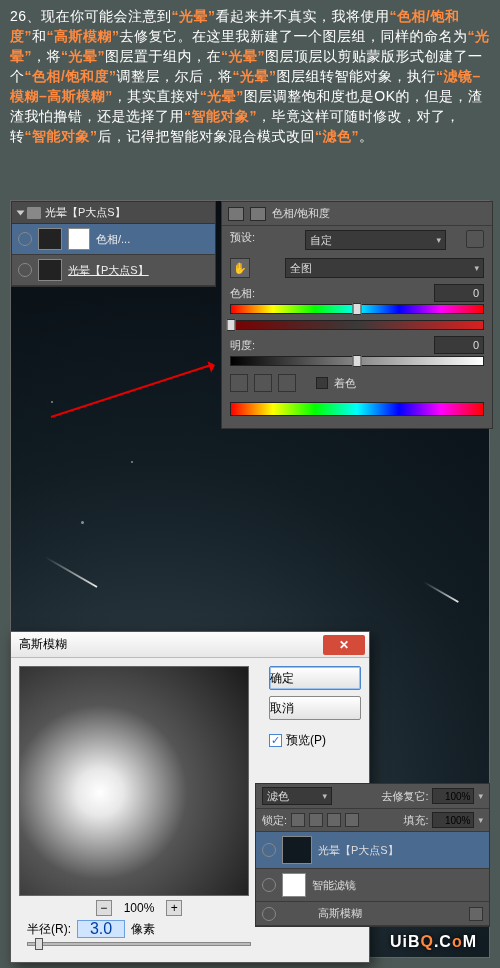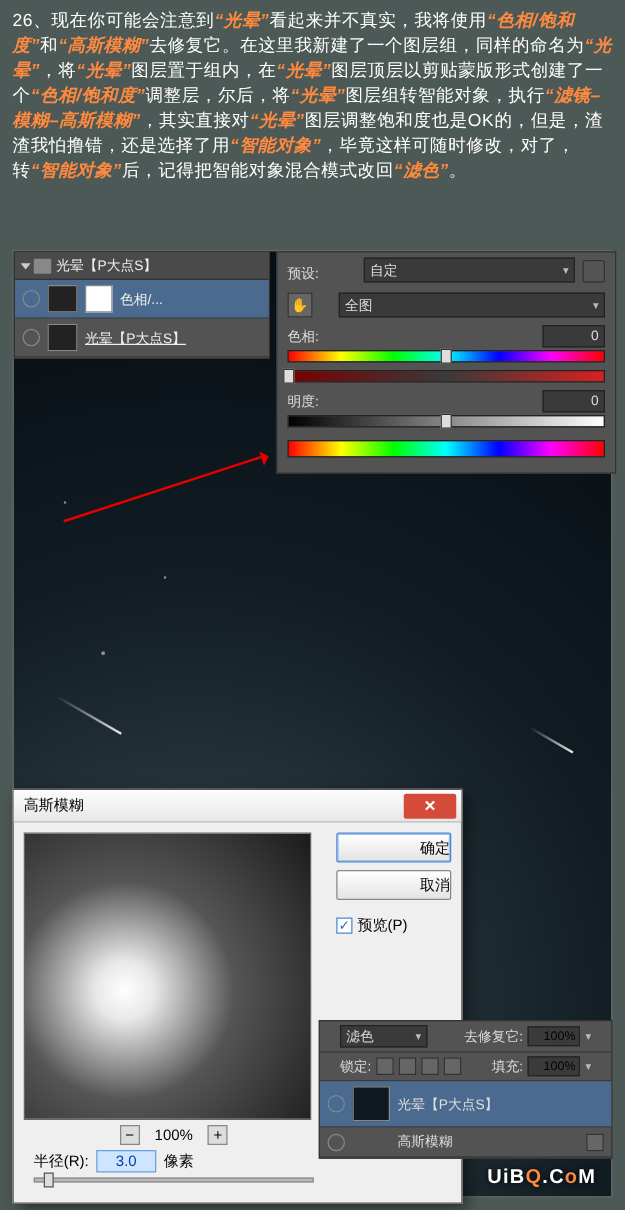--- a/index.html
+++ b/index.html
@@ -1,20 +1,20 @@
 <!DOCTYPE html>
 <html><head>
 <meta charset="utf-8">
 <style>
   * { box-sizing: border-box; margin: 0; padding: 0; font-family: "Microsoft YaHei", SimSun, Arial, sans-serif; }
   body { width: 500px; height: 968px; background: #4d5956; color: #fff; font-size: 12px; position: relative; overflow: hidden; }
 
   
   .para { padding: 6px 10px 10px 10px; font-size: 14px; line-height: 20px; color: #fff; letter-spacing: 0.5px; }
-  .hl  { color: #ff8a3f; font-weight: bold; font-style: italic; }
+  .hl  { color: #ff8a3f; font-weight: bold; }
 
   
   .canvas-wrap { position: absolute; left: 10px; top: 200px; right: 10px; bottom: 10px; background: radial-gradient(circle at 30% 80%, #3a4a50 0%, #111c23 50%, #050a0f 100%); border: 1px solid #666; }
 
   
   .layers-mini { position: absolute; left: 0; top: 0; width: 205px; background: #535353; border: 1px solid #333; font-size: 11px; }
   .lm-head { display: flex; align-items: center; gap: 4px; padding: 3px 6px; background: #4a4a4a; border-bottom: 1px solid #333; }
   .lm-tri { width: 0; height: 0; border-top: 4px solid transparent; border-bottom: 4px solid transparent; border-left: 5px solid #ccc; transform: rotate(90deg); }
   .lm-fold { width: 14px; height: 12px; background: #888; border-radius: 1px; }
   .lm-row { display: flex; align-items: center; gap: 6px; padding: 4px 6px; border-bottom: 1px solid #3a3a3a; background: #535353; }
@@ -22,21 +22,21 @@
   .lm-eye { width: 14px; height: 14px; border: 1px solid #888; border-radius: 50%; position: relative; }
   .lm-thumb { width: 24px; height: 22px; background: #222; border: 1px solid #888; }
   .lm-mask { width: 22px; height: 22px; background: #fff; border: 1px solid #888; }
   .lm-label { color: #eee; white-space: nowrap; overflow: hidden; }
   .lm-label.u { text-decoration: underline; }
 
   
   .hs-panel { position: absolute; left: 210px; top: 0; width: 272px; background: #535353; border: 1px solid #333; font-size: 11px; color: #ddd; padding-bottom: 10px; }
   .hs-titlebar { display: flex; align-items: center; gap: 6px; padding: 4px 6px; border-bottom: 1px solid #3a3a3a; }
   .hs-icb { width: 16px; height: 14px; background: #777; border: 1px solid #2a2a2a; }
-  .hs-row { display: flex; align-items: flex-end; padding: 4px 8px; gap: 6px; }
+  .hs-row { display: flex; align-items: flex-start; padding: 4px 8px; gap: 20px; }
   .hs-label { width: 40px; text-align: left; color: #ddd; }
   .hs-select { flex: 1; height: 20px; background: #3a3a3a; border: 1px solid #222; color: #ddd; padding: 1px 4px; display: flex; align-items: center; justify-content: space-between; margin-left: 15px; }
   .hs-caret { font-size: 9px; color: #bbb; }
   .hs-hand { width: 20px; height: 20px; background: #666; border: 1px solid #333; display: flex; align-items: center; justify-content: center; font-size: 11px; }
   .hs-reset { width: 18px; height: 18px; border: 1px solid #333; background: #555; border-radius: 2px; }
 
   .hs-sliderblock { padding: 2px 8px 4px; }
   .hs-srow { display: flex; justify-content: space-between; align-items: center; margin-bottom: 2px; }
   .hs-input { width: 50px; height: 18px; background: #3a3a3a; border: 1px solid #222; color: #ddd; text-align: right; padding-right: 4px; font-size: 11px; }
   .hs-track { position: relative; height: 10px; border: 1px solid #222; }
@@ -56,32 +56,32 @@
   
   .gb-dlg { position: absolute; left: -1px; top: 430px; width: 360px; background: #efefef; border: 1px solid #555; box-shadow: 4px 4px 12px rgba(0,0,0,.5); color: #000; font-size: 12px; }
   .gb-titlebar { display: flex; align-items: center; justify-content: space-between; background: linear-gradient(#fdfdfd,#e7e7e7); border-bottom: 1px solid #bbb; height: 26px; padding: 0 0 0 8px; }
   .gb-close { width: 42px; height: 20px; background: #d44b3a; border-radius: 2px; color: #fff; display: flex; align-items: center; justify-content: center; margin-right: 4px; font-weight: bold; }
   .gb-body { display: flex; padding: 8px; gap: 10px; }
   .gb-left { flex: 1; }
   .gb-preview { width: 230px; height: 230px; background: radial-gradient(circle at 35% 55%, #fff 0%, #e8e8e8 12%, #555 45%, #1a1a1a 100%); border: 1px solid #666; }
   .gb-zoom { display: flex; align-items: center; gap: 12px; justify-content: center; margin-top: 4px; }
   .gb-zbtn { width: 16px; height: 16px; border: 1px solid #888; background: #ddd; display: flex; align-items: center; justify-content: center; font-size: 12px; line-height: 1; }
   .gb-radius { display: flex; align-items: center; gap: 6px; padding: 4px 8px 2px; }
-  .gb-rinput { width: 48px; height: 18px; border: 1px solid #6aa0e0; background: #cfe4ff; color: #003f9f; text-align: center; font-size: 12px; }
+  .gb-rinput { width: 48px; height: 18px; border: 1px solid #6aa0e0; background: #cfe4ff; color: #003f9f; text-align: center; font-size: 16px; }
   .gb-rslider { margin: 2px 8px 8px; height: 4px; background: #bbb; border: 1px solid #888; position: relative; }
   .gb-rthumb { position: absolute; left: 3%; top: -5px; width: 8px; height: 12px; background: #ddd; border: 1px solid #555; }
   .gb-right { width: 92px; display: flex; flex-direction: column; gap: 6px; }
-  .gb-btn { height: 24px; border: 1px solid #888; background: linear-gradient(#fff,#e3e3e3); display: flex; align-items: center; justify-content: flex-end; border-radius: 2px; }
+  .gb-btn { height: 24px; border: 1px solid #888; background: linear-gradient(#fff,#e3e3e3); display: flex; align-items: center; justify-content: flex-start; border-radius: 2px; }
   .gb-btn.primary { border: 1px solid #4a85cf; box-shadow: 0 0 0 1px #9cc2ef inset; }
   .gb-chk { display: flex; align-items: center; gap: 4px; margin-top: 6px; }
   .gb-chbox { width: 13px; height: 13px; border: 1px solid #4a85cf; background: #fff; display: flex; align-items: center; justify-content: center; color: #2a6fc4; font-size: 11px; }
 
   
   .layers-big { position: absolute; right: -1px; bottom: 30px; width: 235px; background: #535353; border: 1px solid #333; font-size: 11px; color: #ddd; }
-  .lb-row { display: flex; align-items: center; gap: 4px; padding: 3px 16px; border-bottom: 1px solid #3a3a3a; }
+  .lb-row { display: flex; align-items: center; gap: 4px; padding: 3px 6px; border-bottom: 1px solid #3a3a3a; }
   .lb-select { flex: 0 0 70px; height: 18px; background: #3a3a3a; border: 1px solid #222; display: flex; align-items: center; justify-content: space-between; padding: 0 4px; }
   .lb-mini-in { width: 42px; height: 16px; background: #3a3a3a; border: 1px solid #222; text-align: right; padding-right: 3px; font-size: 10px; }
   .lb-ico { width: 14px; height: 14px; background: #666; border: 1px solid #333; }
   .lb-layer { display: flex; align-items: center; gap: 6px; padding: 4px 6px; border-bottom: 1px solid #3a3a3a; }
   .lb-layer.sel { background: #4a6a8f; }
   .lb-eye { width: 14px; height: 14px; border: 1px solid #888; border-radius: 50%; }
   .lb-thumb { width: 30px; height: 28px; background: #101820; border: 1px solid #888; }
   .lb-mask  { width: 24px; height: 24px; background: #fff; border: 1px solid #888; }
 
   
@@ -119,20 +119,25 @@
       <span class="lm-label">色相/...</span>
     </div>
     <div class="lm-row">
       <span class="lm-eye"></span>
       <span class="lm-thumb"></span>
       <span class="lm-label u">光晕【P大点S】</span>
     </div>
   </div>
 
   <div class="hs-panel">
+    <div class="hs-titlebar">
+      <span class="hs-icb"></span>
+      <span class="hs-icb"></span>
+      <span>色相/饱和度</span>
+    </div>
     <div class="hs-row">
       <span class="hs-label">预设:</span>
       <div class="hs-select">
         <span>自定</span>
         <span class="hs-caret">▾</span>
       </div>
       <span class="hs-reset"></span>
     </div>
     <div class="hs-row">
       <span class="hs-hand">✋</span>
@@ -161,20 +166,28 @@
     <div class="hs-sliderblock">
       <div class="hs-srow">
         <span>明度:</span>
         <input class="hs-input" value="0" style="">
       </div>
       <div class="hs-track grad-lum">
         <div class="hs-thumb" style="left:50%"></div>
       </div>
     </div>
 
+    <div class="hs-tools">
+      <span class="hs-eyed"></span>
+      <span class="hs-eyed"></span>
+      <span class="hs-eyed"></span>
+      <span style="width:8px"></span>
+      <span class="hs-check"></span>
+      <span>着色</span>
+    </div>
     <div class="hs-spectrum"></div>
   </div>
 
   <div class="arrow-line" style="left:40px; top:215px; width:170px; transform:rotate(-18deg)"></div>
   <div class="arrow-head" style="left:198px; top:158px; border-left-color:#e50000; transform:rotate(-18deg)"></div>
 
   <div class="gb-dlg">
     <div class="gb-titlebar">
       <span>高斯模糊</span>
       <span class="gb-close">✕</span>
@@ -236,20 +249,25 @@
       <input class="lb-mini-in" value="100%" style="">
       <span class="hs-caret">▾</span>
     </div>
     <div class="lb-layer sel">
       <span class="lb-eye"></span>
       <span class="lb-thumb"></span>
       <span>光晕【P大点S】</span>
     </div>
     <div class="lb-layer">
       <span class="lb-eye"></span>
+      <span class="lb-mask"></span>
+      <span>智能滤镜</span>
+    </div>
+    <div class="lb-layer">
+      <span class="lb-eye"></span>
       <span style="width:30px"></span>
       <span>高斯模糊</span>
       <span style="flex:1"></span>
       <span class="lb-ico"></span>
     </div>
   </div>
 
   <div class="watermark">
     <span>UiB</span><span class="q">Q</span><span>.C</span><span class="q">o</span><span>M</span>
   </div>

